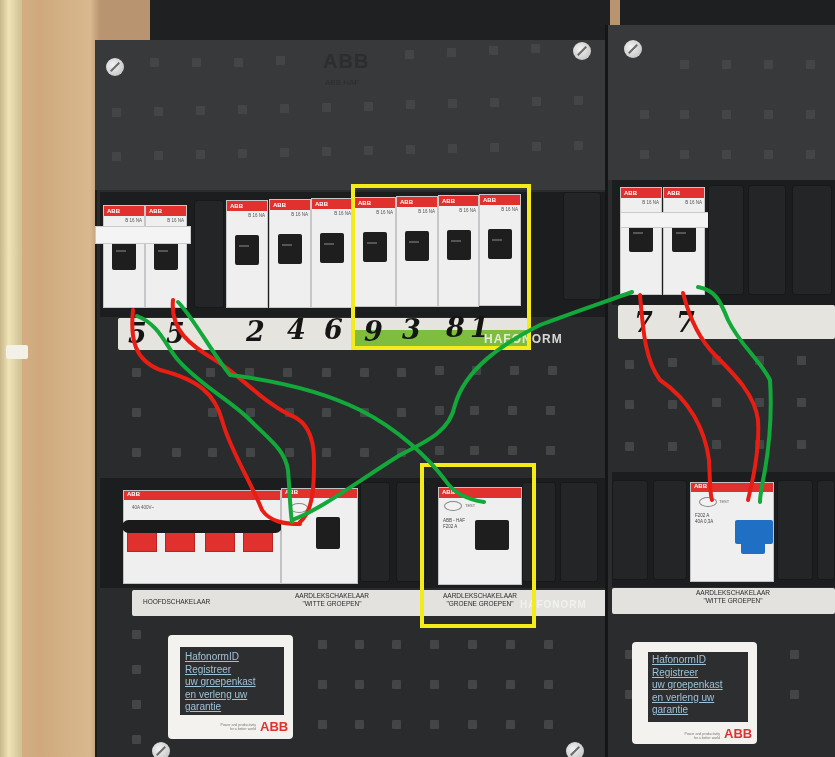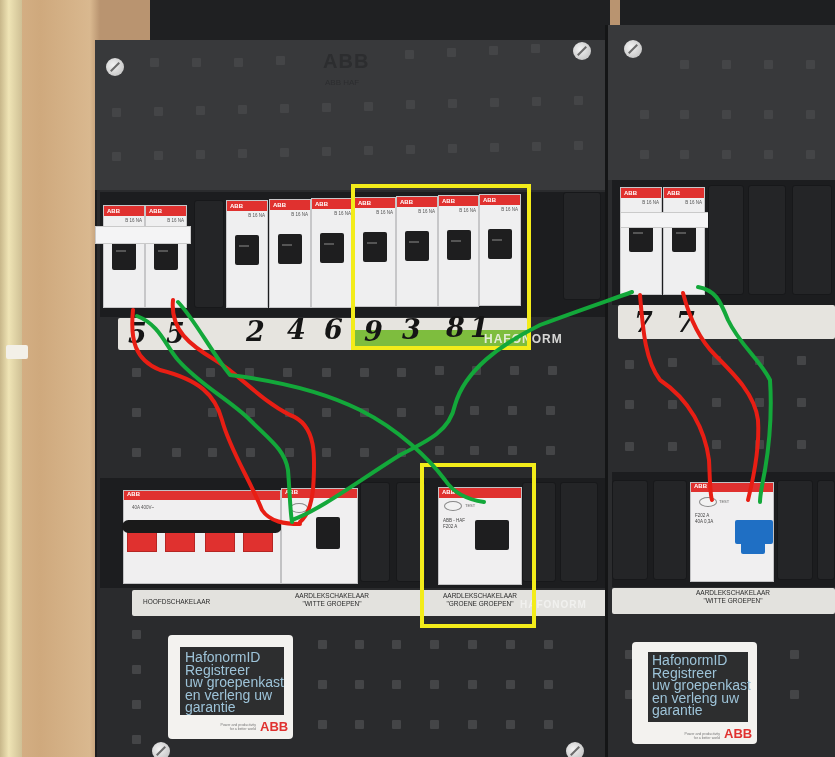--- a/index.html
+++ b/index.html
@@ -33,21 +33,21 @@
   .green-band { position: absolute; background: #7ebd3e; }
   .hafo { position: absolute; color: #f4f4f2; font-size: 12px; font-weight: bold; letter-spacing: 1px; opacity: 0.85; }
   .rcd-label { position: absolute; font-size: 6.5px; color: #2a2a2a; text-align: center; line-height: 8px; }
   .hoofd { position: absolute; background: #f0eff0; border: 1px solid #c2c2c4; }
   .red-toggle { position: absolute; width: 30px; height: 22px; background: #e0312f; border: 1px solid #b52523; }
   .bar { position: absolute; background: #1a1a1a; border-radius: 8px; }
   .test-btn { position: absolute; width: 18px; height: 10px; border-radius: 50%; background: #f2f2f2; border: 1px solid #888; }
   .blue-handle { position: absolute; background: #1f6fc4; border-radius: 2px; }
   .card { position: absolute; background: #f3f2ef; border-radius: 4px; }
   .card .screen { position: absolute; background: #2d2e2f; }
-  .card .screen-text { position: absolute; color: #9dc3d8; font-size: 14px; line-height: 12.5px; }
+  .card .screen-text { position: absolute; color: #9dc3d8; font-size: 10px; line-height: 12.5px; text-decoration: underline; }
   .card .abb { position: absolute; color: #e0312f; font-weight: bold; font-size: 13px; }
   .card .tiny { position: absolute; color: #777; font-size: 3.5px; line-height: 4px; text-align: right; }
   .yellow-box { position: absolute; border: 4px solid #f3ec1a; }
   svg.wires { position: absolute; left: 0; top: 0; width: 835px; height: 757px; pointer-events: none; }
 </style>
 </head>
 <body>
 
 <div id="scene">
   <div class="pipe"></div>

